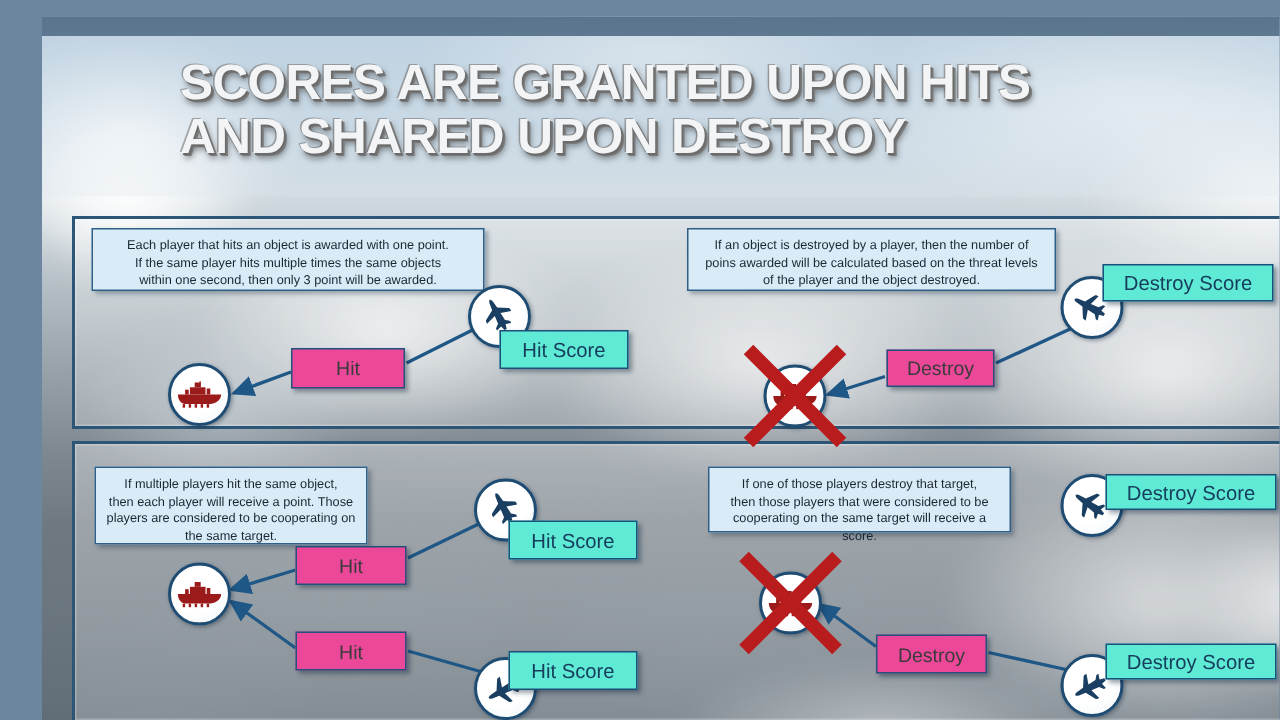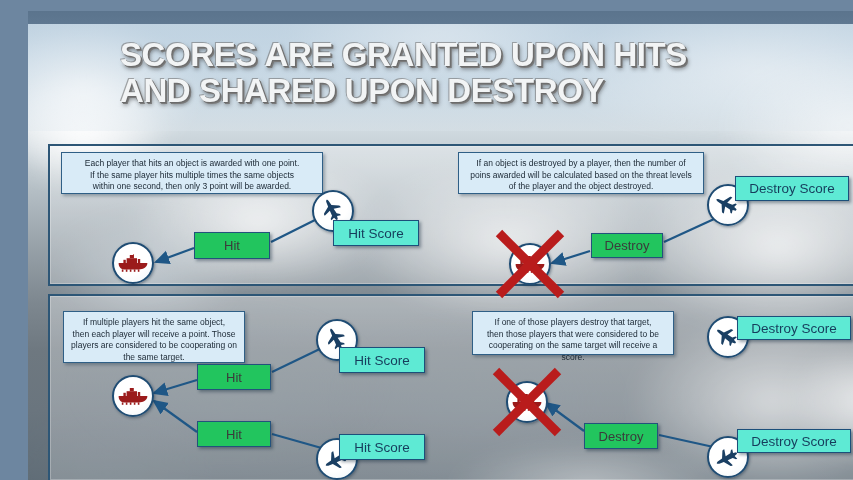--- a/index.html
+++ b/index.html
@@ -130,21 +130,21 @@
 
   
   .lbl{
     position:absolute;z-index:28;
     box-sizing:border-box;
     display:flex;align-items:center;justify-content:center;
     font-size:13px;
     border:1.5px solid #23527c;
     box-shadow:2px 2px 3px rgba(20,40,60,.42);
   }
-  .lbl.white{background:#22c55e;color:#3b3b3b;}
+  .lbl.white{background:#ec4899;color:#3b3b3b;}
   .lbl.blue{background:#5eead4;color:#163d5c;border-color:#1c4f7a;}
 
   #hit-1{left:166px;top:221px;width:76px;height:27px;}
   #hitscore-1{left:305px;top:209px;width:86px;height:26px;font-size:13.5px;}
   #destroy-1{left:563px;top:222px;width:72px;height:25px;}
   #destroyscore-1{left:707px;top:165px;width:114px;height:25px;font-size:13.5px;}
 
   #hit-2{left:169px;top:353px;width:74px;height:26px;}
   #hitscore-2{left:311px;top:336px;width:86px;height:26px;font-size:13.5px;}
   #hit-3{left:169px;top:410px;width:74px;height:26px;}

